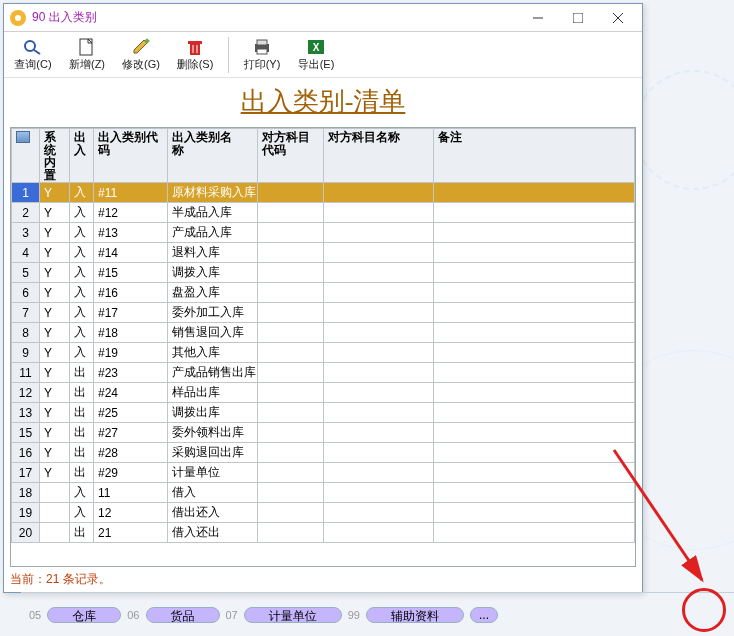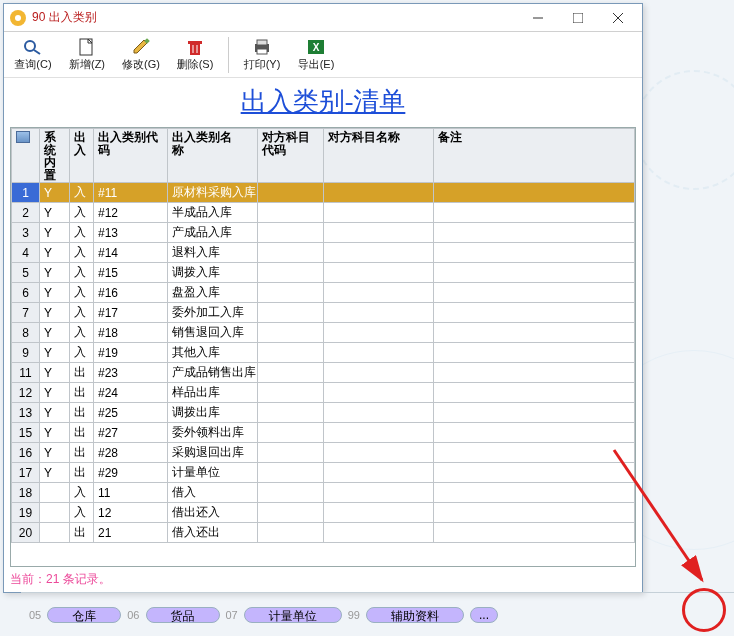--- a/index.html
+++ b/index.html
@@ -49,21 +49,21 @@
   width: 16px; height: 16px;
   border-radius: 50%;
   background: #f2b632;
   display: inline-block;
   margin-right: 6px;
   position: relative;
 }
 .titlebar .icon::after {
   content:""; position:absolute; left:5px; top:5px; width:6px; height:6px; background:#fff; border-radius:50%;
 }
-.titlebar .title { flex: 1; color: #b91c1c; }
+.titlebar .title { flex: 1; color: #a21caf; }
 .win-btn {
   width: 40px; height: 26px;
   display: flex; align-items: center; justify-content: center;
   color: #333;
 }
 .toolbar {
   height: 46px;
   display: flex;
   align-items: center;
   padding: 2px 6px;
@@ -84,21 +84,21 @@
 .tool-sep {
   width: 1px;
   height: 36px;
   background: #ccc;
   margin: 0 2px;
 }
 .page-title {
   text-align: center;
   font-family: "SimSun", serif;
   font-size: 26px;
-  color: #1d4ed8;
+  color: #a16207;
   text-decoration: underline;
   padding: 6px 0 4px;
 }
 .grid-wrap {
   margin: 4px 6px 0 6px;
   border: 1px solid #9aa;
   height: 440px;
   overflow: hidden;
 }
 .grid {
@@ -141,21 +141,21 @@
 }
 .corner-ico {
   width:14px; height:12px;
   border:1px solid #4a6b9a;
   background: linear-gradient(#9cc0e8,#6a94c7);
 }
 .statusbar {
   position: absolute;
   left: 6px; bottom: 4px;
   font-size: 12px;
-  color: #ec4899;
+  color: #c2410c;
 }
 .bottom-bar {
   position: absolute;
   left: 0; bottom: 0;
   width: 100%;
   height: 44px;
   border-top: 1px solid #c5d0d8;
   display: flex;
   align-items: center;
   gap: 6px;

